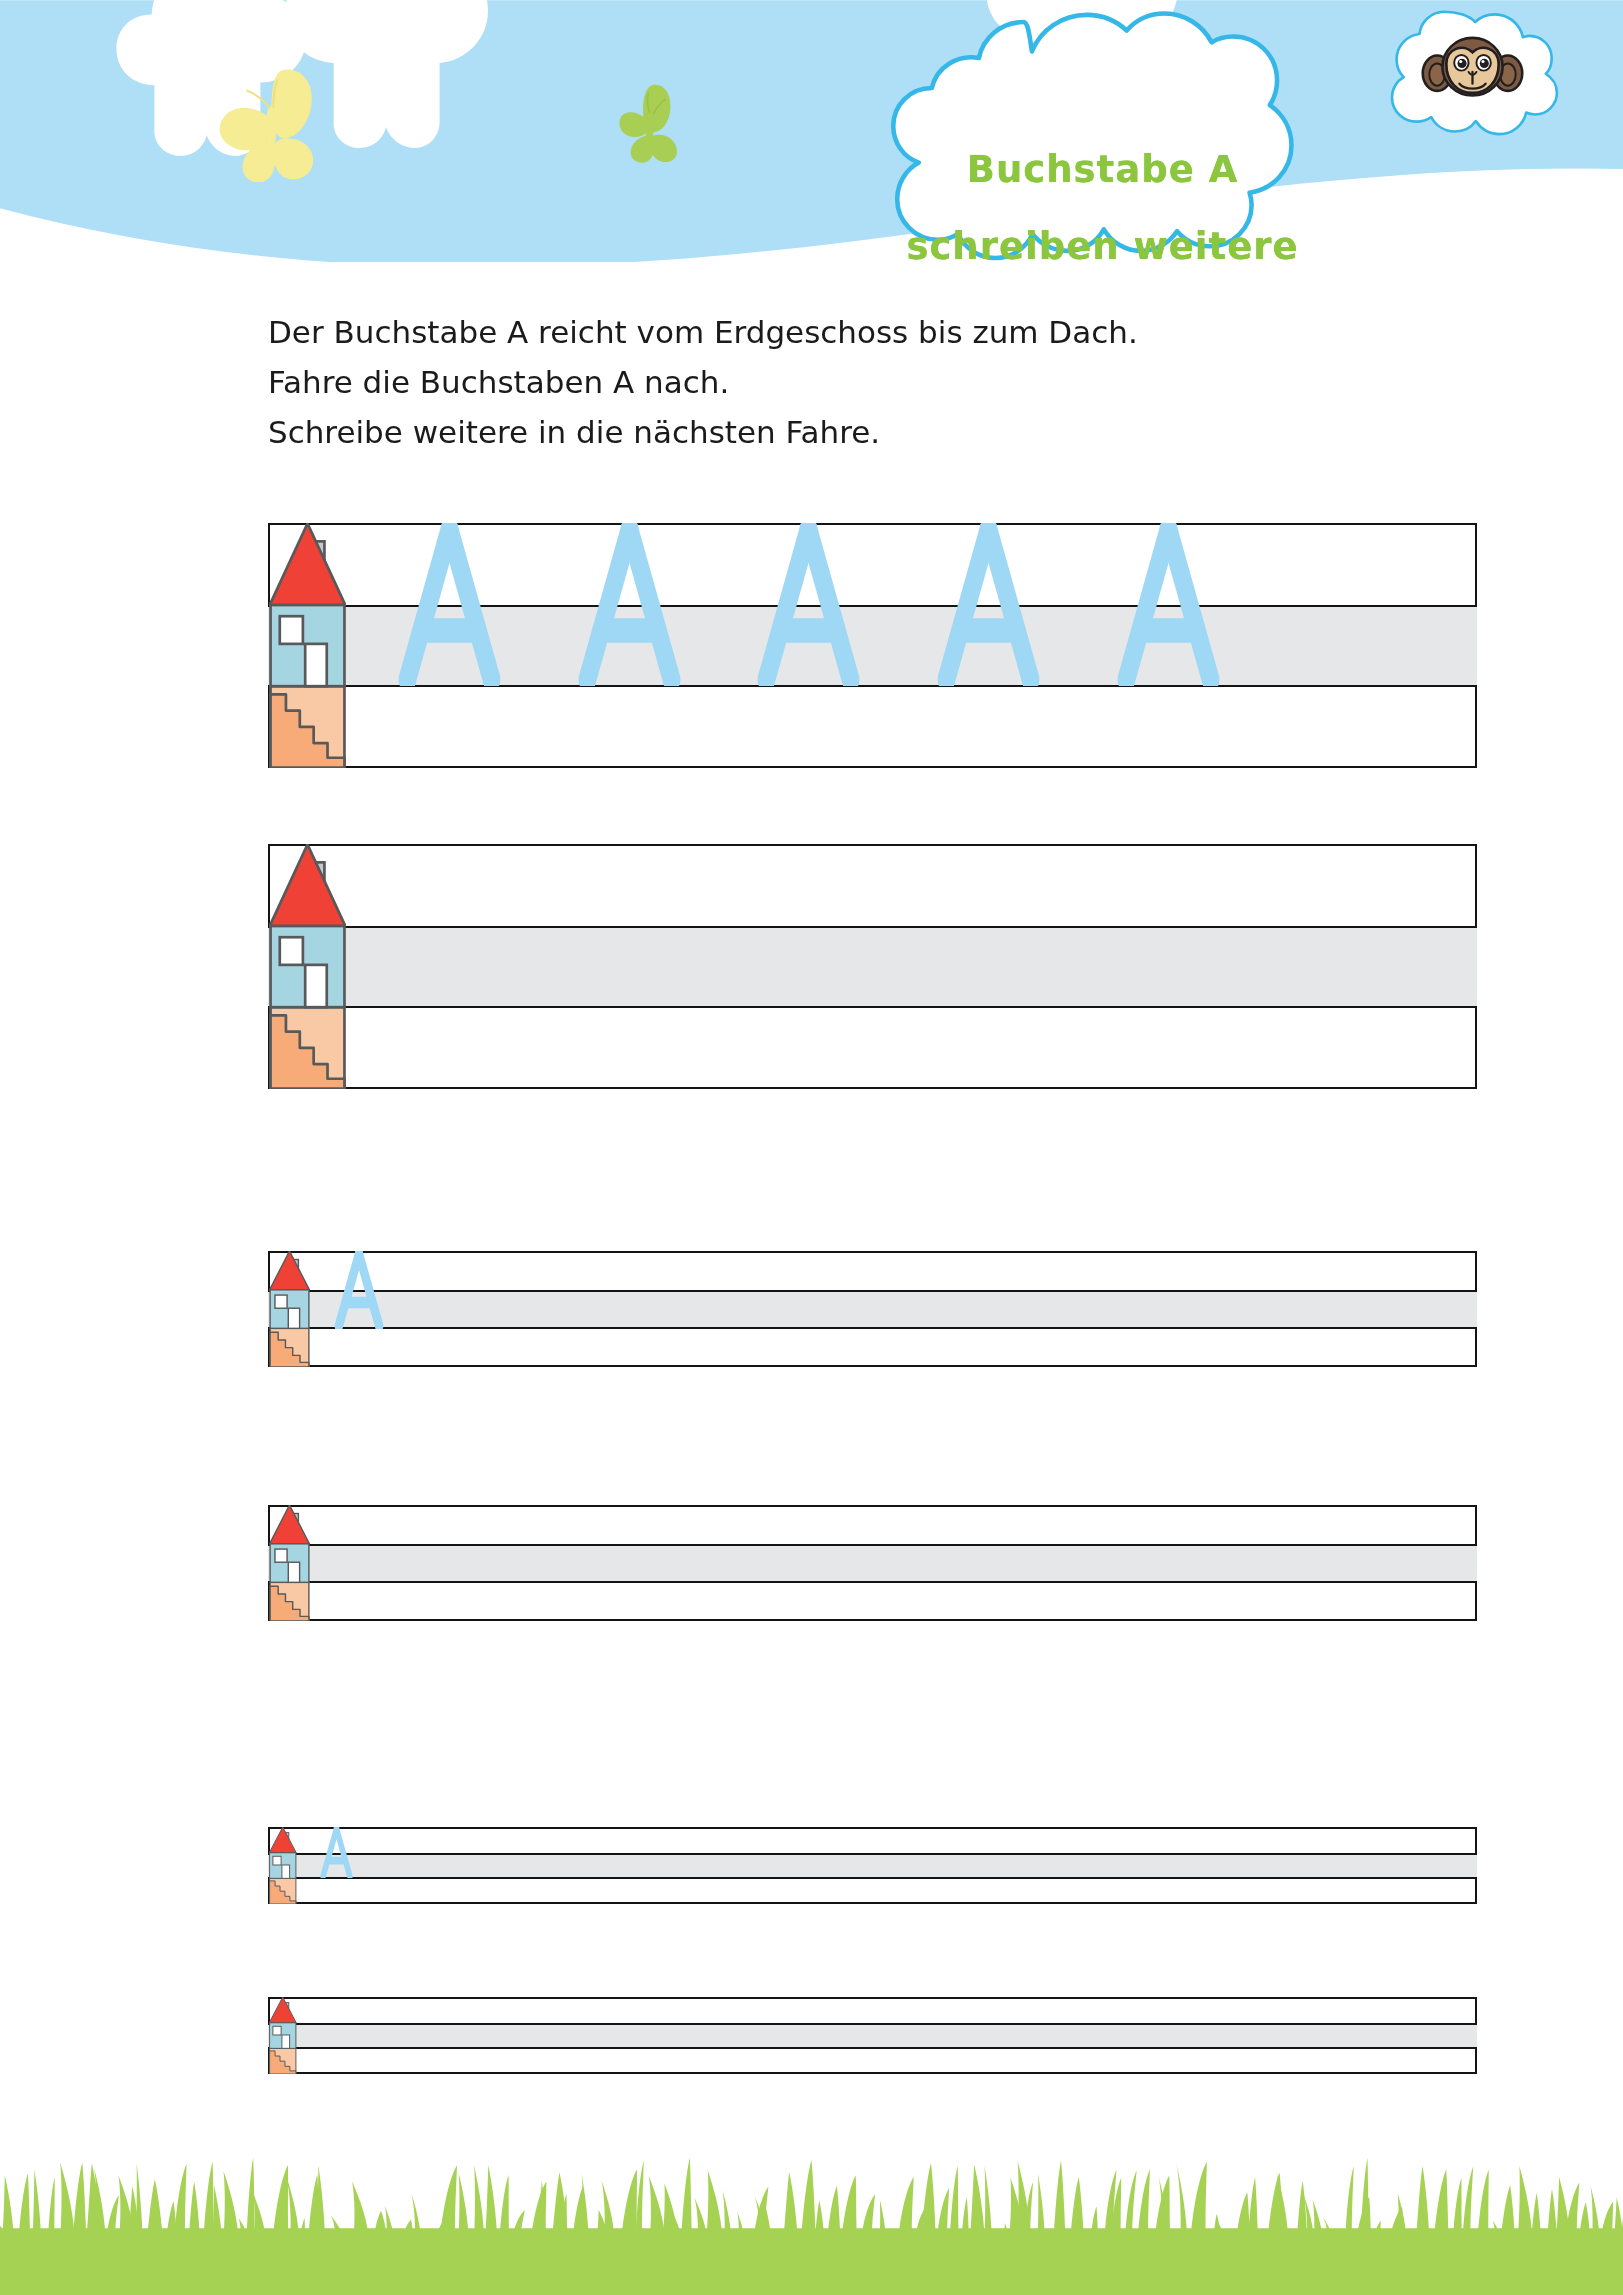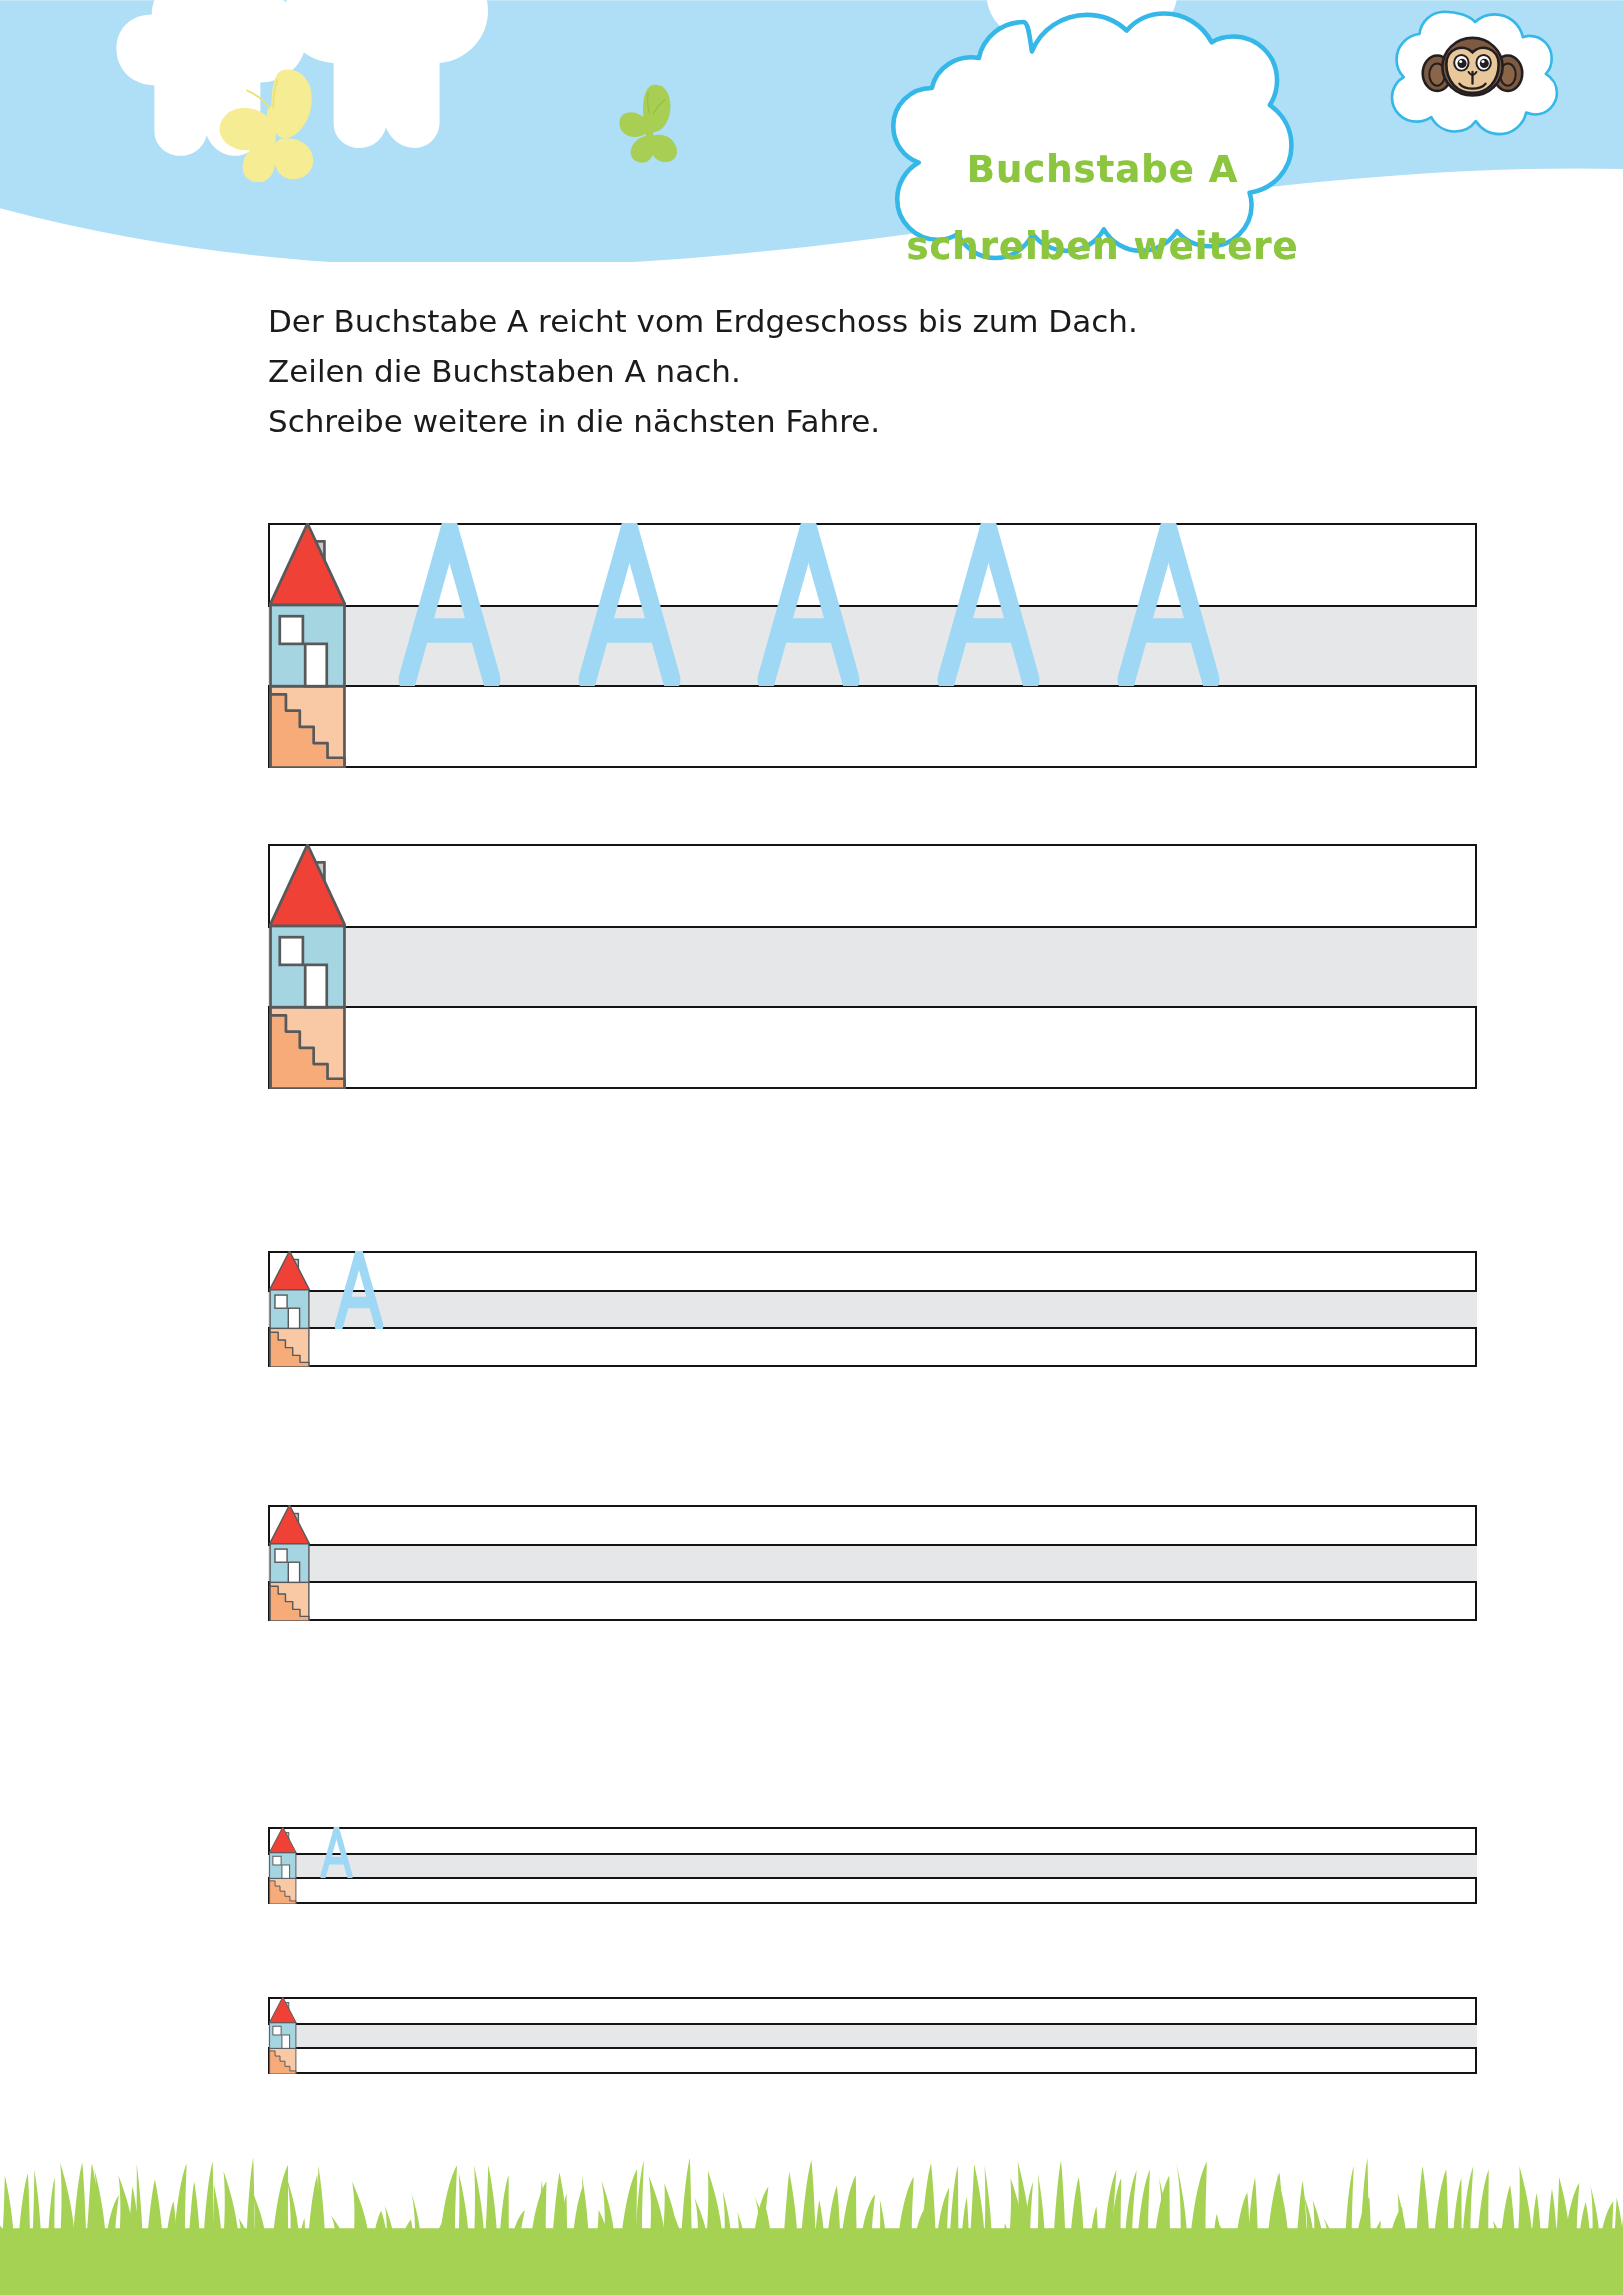--- a/index.html
+++ b/index.html
@@ -31,21 +31,21 @@
 
   
   #monkey-cloud { position:absolute; left:1384px; top:-3.9px; width:177px; height:144px; }
   #monkey-cloud svg { display:block; }
 
   
   #butterfly-yellow { position:absolute; left:213px; top:58px; width:118px; height:124px; }
   #butterfly-green  { position:absolute; left:618px; top:80px; width:82px; height:85px; }
 
   
-  #instructions { position:absolute; left:268px; top:296px; width:1112px; }
+  #instructions { position:absolute; left:268px; top:307px; width:1112px; }
   .instr-line {
     font-family:"DejaVu Sans", sans-serif;
     font-size:31px; color:#1b1b1b; line-height:1.62; white-space:nowrap;
   }
 
   
   .writing-row { position:absolute; left:268px; }
   .row-frame {
     position:absolute; left:0; top:0; width:100%; height:100%;
     border:2.6px solid #141414; background:#ffffff;
@@ -224,21 +224,21 @@
         <path d="M0,8 L0,26" stroke="#231F20" stroke-width="3.5" fill="none" stroke-linecap="round"></path>
         <path d="M-6,8 C-3,14 3,14 6,8" stroke="#231F20" stroke-width="3" fill="none" stroke-linecap="round"></path>
 
         <path d="M-20,26 C-12,36 12,36 20,26" stroke="#231F20" stroke-width="3.5" fill="none" stroke-linecap="round"></path>
       </g>
     </svg>
   </div>
 
   <div id="instructions">
     <div class="instr-line">Der Buchstabe A reicht vom Erdgeschoss bis zum Dach.</div>
-    <div class="instr-line">Zeilen die Buchstaben A nach.</div>
+    <div class="instr-line">Fahre die Buchstaben A nach.</div>
     <div class="instr-line">Schreibe weitere in die nächsten Fahre.</div>
   </div>
 
   <div id="rows-container">
       <div class="writing-row" style="top: 523px; left: 268px; width: 1209px; height: 245px;">
         <div class="row-frame" style="border-color: rgb(20, 20, 20);"></div>
         <div class="band-middle" style="top: 82px; height: 82px; background: rgb(230, 231, 232); border-top-color: rgb(20, 20, 20); border-bottom-color: rgb(20, 20, 20);"></div>
         <div class="letters-layer">
           <span style="position: absolute; left: 123px; top: 0px;">
     <svg width="117" height="163" viewBox="0 0 100 100" preserveAspectRatio="none">

